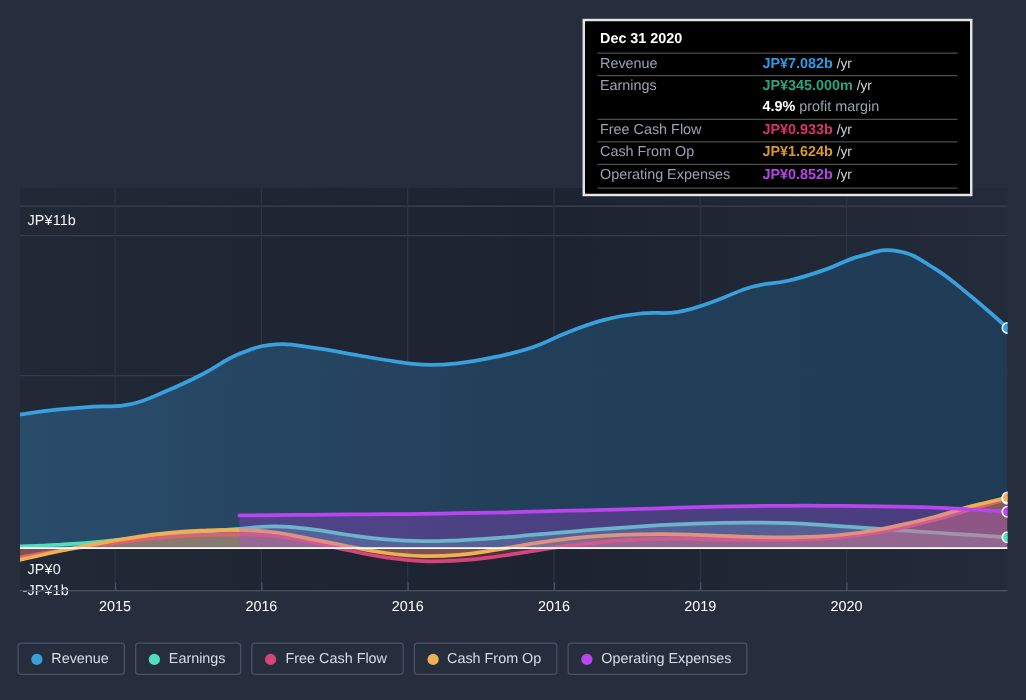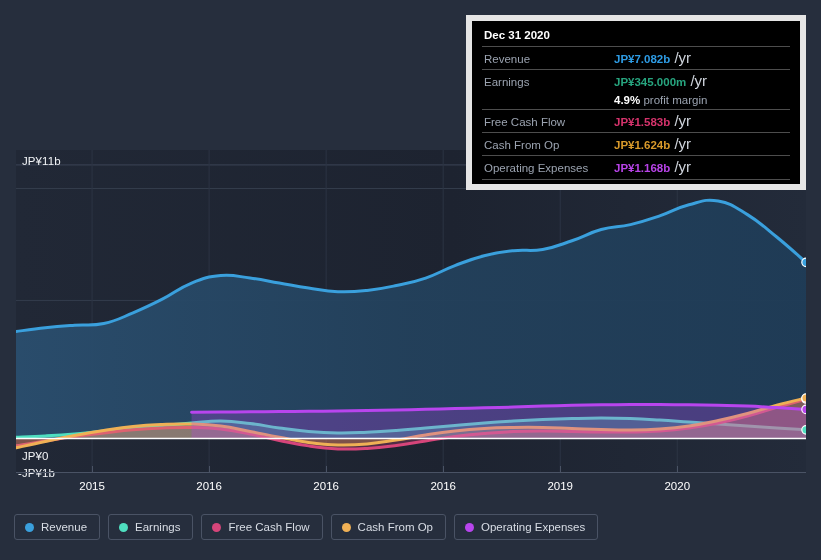--- a/index.html
+++ b/index.html
@@ -38,21 +38,21 @@
   }
 
   
   .y-label {
     position: absolute;
     color: #f2f4f7;
     font-size: 11.5px;
     letter-spacing: 0.1px;
     white-space: nowrap;
   }
-  .y-top  { left: 22px; top: 155px; }
+  .y-top  { left: 22px; top: 171px; }
   .y-zero { left: 22px; top: 430px; margin-top: 20px; }
   .y-neg  { left: 18px; top: 455px; margin-top: 12px; }
 
   
   .x-axis-line {
     position: absolute;
     left: 16px;
     top: 472px;
     width: 790px;
     height: 1px;
@@ -73,23 +73,23 @@
     transform: translateX(-50%);
     white-space: nowrap;
     text-align: center;
   }
 
   
   .tooltip {
     position: absolute;
     left: 466px;
     top: 15px;
-    width: 340px;
+    width: 312px;
     background: #000000;
-    border: 6px solid #e5e5e5;
+    border: 2px solid #e5e5e5;
     box-sizing: border-box;
     padding: 6px 10px 4px 10px;
   }
   .tt-title {
     color: #ffffff;
     font-size: 11.5px;
     font-weight: bold;
     padding: 2px 0 5px 2px;
   }
   .tt-table {
@@ -112,21 +112,21 @@
     width: 130px;
     padding-left: 2px !important;
   }
   .tt-val {
     font-weight: bold;
     white-space: nowrap;
   }
   .tt-unit {
     color: #cfd4dc;
     font-weight: normal;
-    font-size: 15px;
+    font-size: 11px;
     text-align: center;
   }
   .tt-margin-val { color: #ffffff; font-weight: bold; }
   .tt-margin-txt { color: #9ba3b0; font-weight: normal; }
   .tt-bottom-rule {
     border-top: 1px solid #4d4d4d;
     height: 0;
     margin-top: 1px;
   }
 
@@ -245,29 +245,29 @@
           <tr>
             <td class="tt-key">Earnings</td>
             <td class="tt-val"><span style="color: rgb(39, 165, 127);">JP¥345.000m</span><span class="tt-unit"> /yr</span></td>
           </tr>
           <tr class="no-rule">
             <td class="tt-key"></td>
             <td class="tt-val"><span class="tt-margin-val" style="color: rgb(255, 255, 255);">4.9%</span><span class="tt-margin-txt"> profit margin</span></td>
           </tr>
           <tr>
             <td class="tt-key">Free Cash Flow</td>
-            <td class="tt-val"><span style="color: rgb(214, 51, 108);">JP¥1.583b</span><span class="tt-unit"> /yr</span></td>
+            <td class="tt-val"><span style="color: rgb(214, 51, 108);">JP¥0.933b</span><span class="tt-unit"> /yr</span></td>
           </tr>
           <tr>
             <td class="tt-key">Cash From Op</td>
             <td class="tt-val"><span style="color: rgb(217, 154, 43);">JP¥1.624b</span><span class="tt-unit"> /yr</span></td>
           </tr>
           <tr>
             <td class="tt-key">Operating Expenses</td>
-            <td class="tt-val"><span style="color: rgb(184, 67, 232);">JP¥1.168b</span><span class="tt-unit"> /yr</span></td>
+            <td class="tt-val"><span style="color: rgb(184, 67, 232);">JP¥0.852b</span><span class="tt-unit"> /yr</span></td>
           </tr>
         </tbody>
     </table>
     <div class="tt-bottom-rule"></div>
   </div>
 
   <div class="legend" id="legend">
       <div class="legend-item">
         <span class="legend-dot" style="background: rgb(58, 160, 221);"></span>
         <span class="legend-text">Revenue</span>

